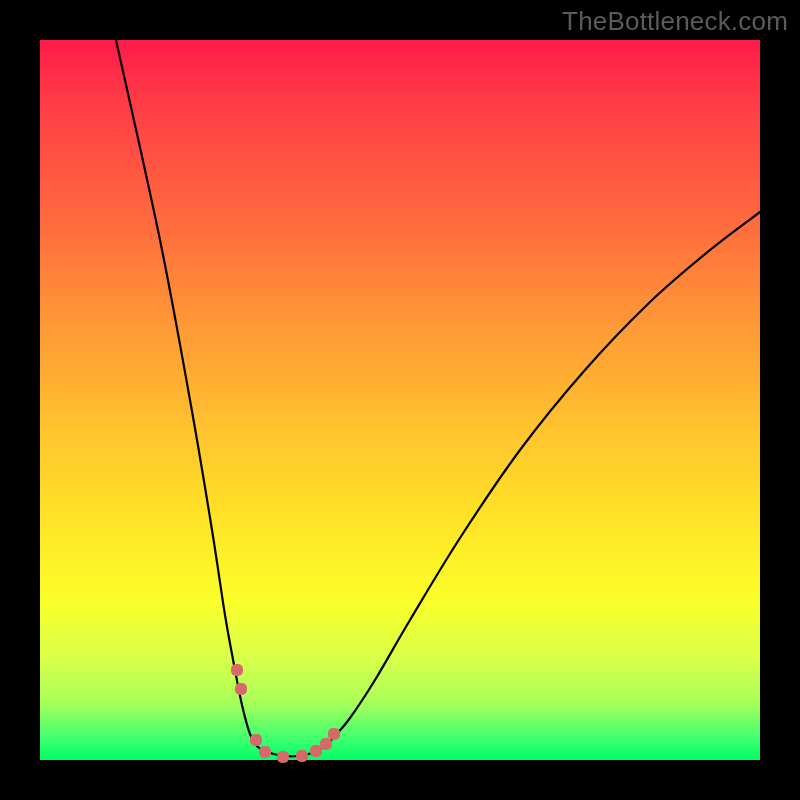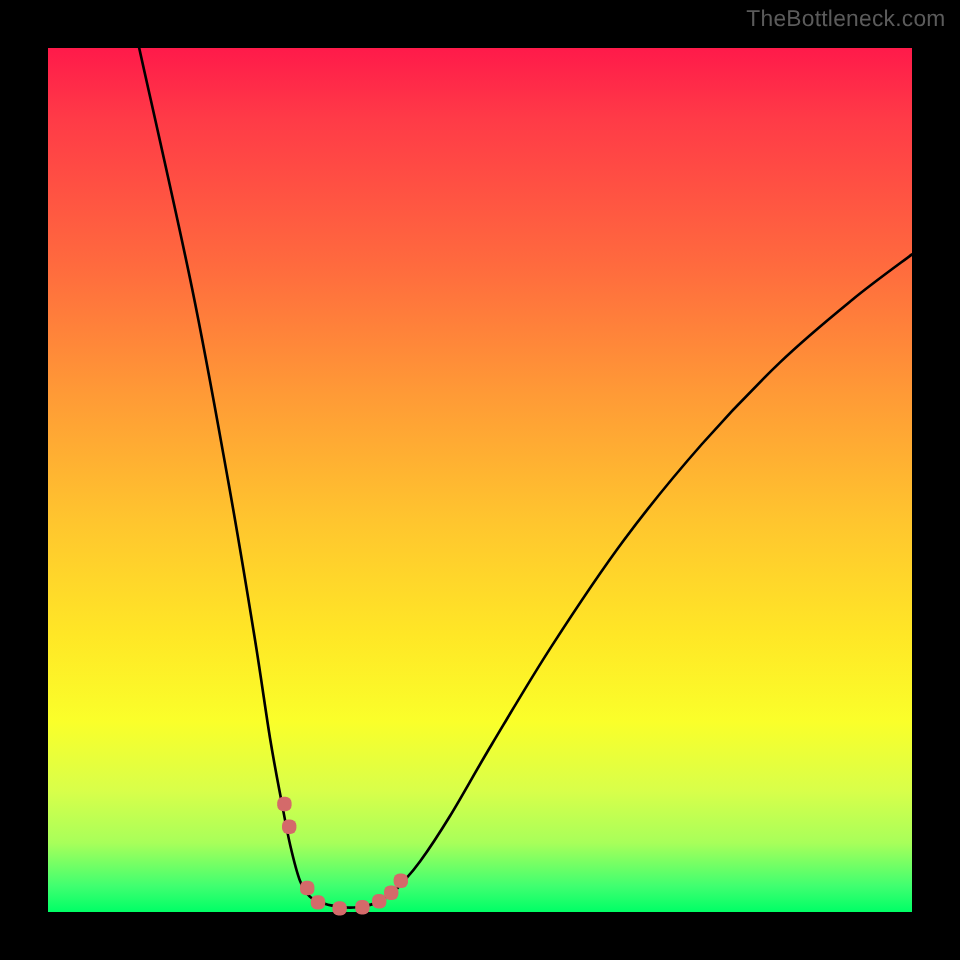--- a/index.html
+++ b/index.html
@@ -39,21 +39,21 @@
       #a8ff5a 92%,
       #40ff70 97%,
       #00ff66 100%
     );
   }
   .watermark {
     position: absolute;
     top: 6px;
     right: 12px;
     color: #5b5b5b;
-    font-size: 19px;
+    font-size: 26px;
     letter-spacing: 0.2px;
     font-weight: 500;
   }
   svg.curve {
     position: absolute;
     left: 0;
     top: 0;
     width: 720px;
     height: 720px;
     overflow: visible;

